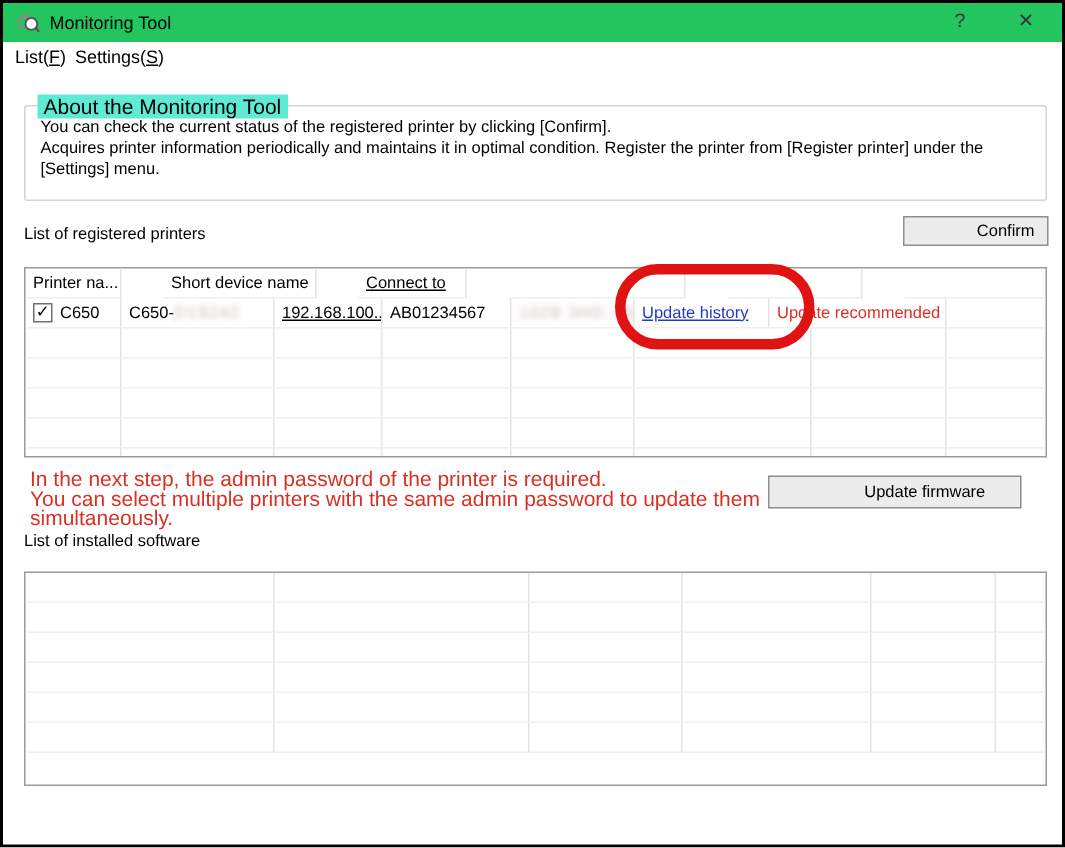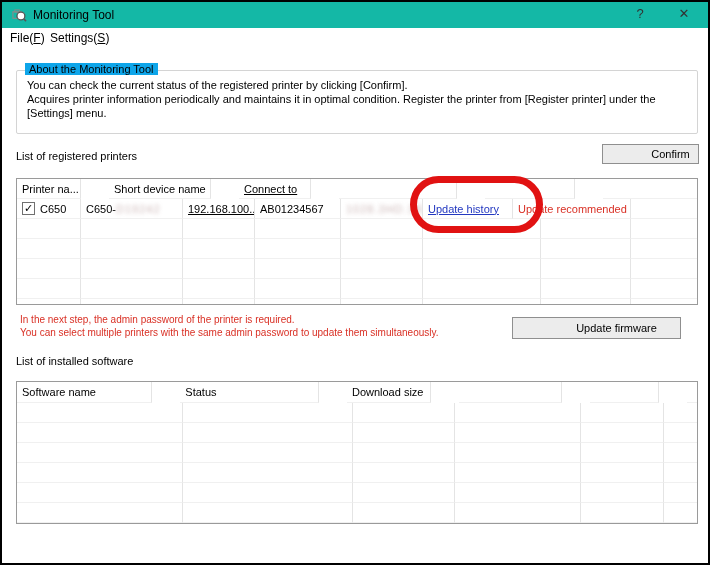--- a/index.html
+++ b/index.html
@@ -3,38 +3,38 @@
 <meta charset="utf-8">
 <style>
   * { margin:0; padding:0; box-sizing:border-box; }
   html,body { width:710px; height:565px; background:#fff; font-family:"Liberation Sans", sans-serif; }
   #window {
     position:relative; width:710px; height:565px; background:#ffffff;
     border:2px solid #000; overflow:hidden;
     font-size:11px; color:#1a1a1a;
   }
   
-  .titlebar { position:absolute; left:0; top:0; width:100%; height:26px; background:#14b8a6; }
+  .titlebar { position:absolute; left:0; top:0; width:100%; height:26px; background:#22c55e; }
   .app-icon { position:absolute; left:10px; top:6px; width:15px; height:15px; }
   .title-text { position:absolute; left:31px; top:6px; font-size:12px; color:#000; }
   .help-btn  { position:absolute; right:58px; top:4px; width:20px; height:18px; text-align:center; font-size:13px; color:#333; cursor:default; }
   .close-btn { position:absolute; right:14px; top:4px; width:20px; height:18px; text-align:center; font-size:13px; color:#333; cursor:default; }
   
   .menubar { position:absolute; left:0; top:27px; width:100%; height:19px; background:#fff; }
   .menu-item { position:absolute; top:2px; font-size:12px; color:#000; }
   .menu-item .accel { text-decoration:underline; }
   #menu-file { left:8px; }
   #menu-settings { left:48px; }
   
   .groupbox {
     position:absolute; left:14px; top:68px; width:682px; height:64px;
     border:1px solid #d4d4d4; border-radius:2px;
   }
   .groupbox-legend {
-    position:absolute; left:8px; top:-8px; background:#0ea5e9; padding:0 4px; font-size:11px; color:#000;
+    position:absolute; left:8px; top:-8px; background:#5eead4; padding:0 4px; font-size:14px; color:#000;
   }
   .groupbox-text { position:absolute; left:10px; top:7px; right:8px; font-size:11px; line-height:14px; color:#000; }
   
   .section-label { position:absolute; font-size:11px; color:#000; }
   #label-printers { left:14px; top:148px; }
   #label-software { left:14px; top:353px; }
   
   .btn {
     position:absolute; background:#ececec; border:1px solid #8f8f8f;
     font-size:11px; color:#000; text-align:center; font-family:"Liberation Sans",sans-serif;
@@ -76,42 +76,42 @@
   .link { color:var(--link_blue); text-decoration:underline; cursor:pointer; }
   
   .red-circle {
     position:absolute; left:408px; top:174px; width:133px; height:57px;
     border:7px solid var(--accent_red); border-radius:29px;
     pointer-events:none; z-index:6;
   }
   
   .warning {
     position:absolute; left:18px; top:311px; width:490px;
-    color:var(--warning_red); font-size:10px; line-height:13px;
+    color:var(--warning_red); font-size:14px; line-height:13px;
   }
 </style>
 </head>
 <body>
 
 <div id="window">
 
   <div class="titlebar">
     <svg class="app-icon" viewBox="0 0 16 16">
       <rect x="1" y="4" width="9" height="7" fill="none" stroke="#8a8a8a" stroke-width="1.2"></rect>
       <rect x="3" y="2" width="5" height="2.5" fill="none" stroke="#8a8a8a" stroke-width="1"></rect>
       <circle cx="9.5" cy="8.5" r="4.2" fill="#ffffff" stroke="#555" stroke-width="1.4"></circle>
       <line x1="12.6" y1="11.6" x2="15" y2="14" stroke="#555" stroke-width="1.6"></line>
     </svg>
     <span class="title-text">Monitoring Tool</span>
     <span class="help-btn">?</span>
     <span class="close-btn">✕</span>
   </div>
 
   <div class="menubar">
-    <span class="menu-item" id="menu-file"><span>File(</span><span class="accel">F</span><span>)</span></span>
+    <span class="menu-item" id="menu-file"><span>List(</span><span class="accel">F</span><span>)</span></span>
     <span class="menu-item" id="menu-settings"><span>Settings(</span><span class="accel">S</span><span>)</span></span>
   </div>
 
   <div class="groupbox">
     <span class="groupbox-legend">About the Monitoring Tool</span>
     <div class="groupbox-text">
       <div>You can check the current status of the registered printer by clicking [Confirm].</div>
       <div>Acquires printer information periodically and maintains it in optimal condition. Register the printer from [Register printer] under the [Settings] menu.</div>
     </div>
   </div>
@@ -204,28 +204,20 @@
 
   <div class="warning">
     <div>In the next step, the admin password of the printer is required.</div>
     <div>You can select multiple printers with the same admin password to update them simultaneously.</div>
   </div>
   <div class="btn" id="btn-update-firmware">Update firmware</div>
 
   <span class="section-label" id="label-software">List of installed software</span>
 
   <div class="grid" id="software-table">
-    <div class="grid-row header">
-      <div class="cell sc0">Software name</div>
-      <div class="cell sc1">Status</div>
-      <div class="cell sc2">Download size</div>
-      <div class="cell sc3"></div>
-      <div class="cell sc4"></div>
-      <div class="cell sc5"></div>
-    </div>
     <div class="grid-row">
         <div class="cell sc0"></div>
         <div class="cell sc1"></div>
         <div class="cell sc2"></div>
         <div class="cell sc3"></div>
         <div class="cell sc4"></div>
         <div class="cell sc5"></div>
       </div>
     <div class="grid-row">
         <div class="cell sc0"></div>

